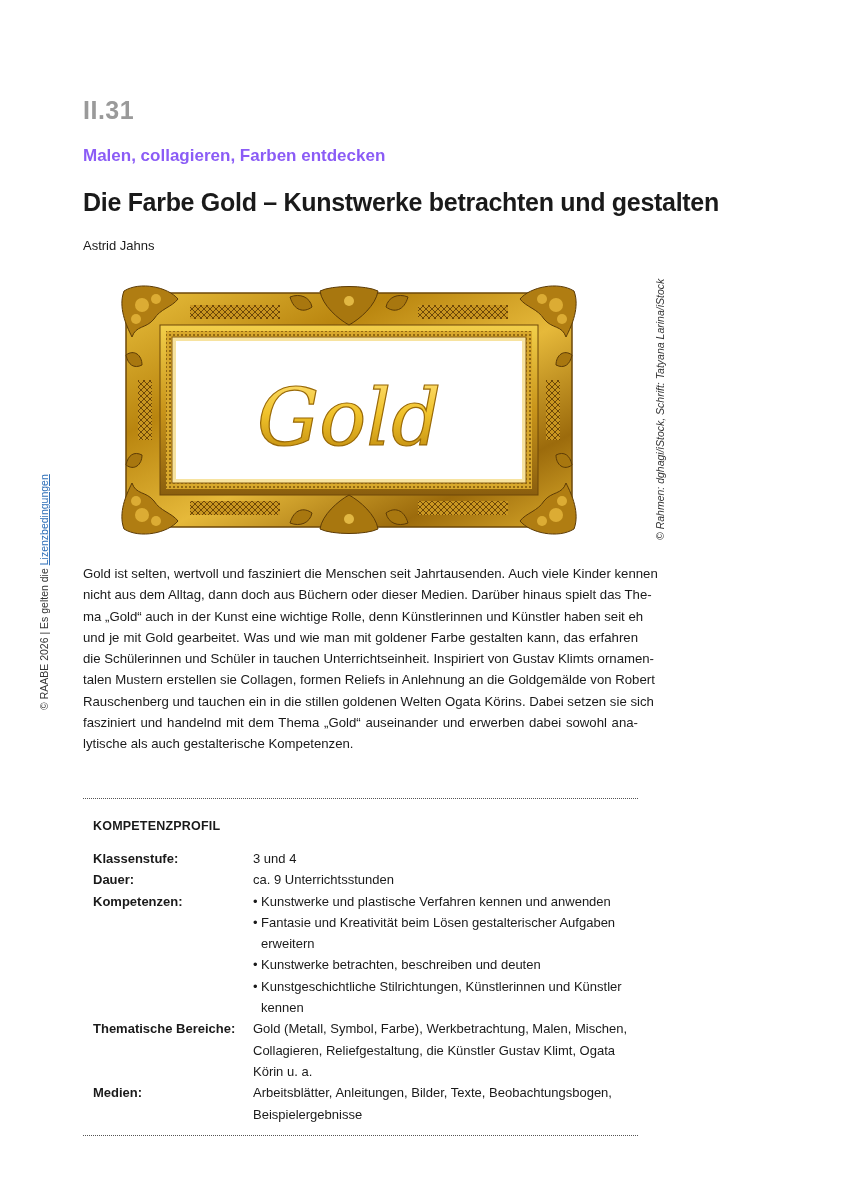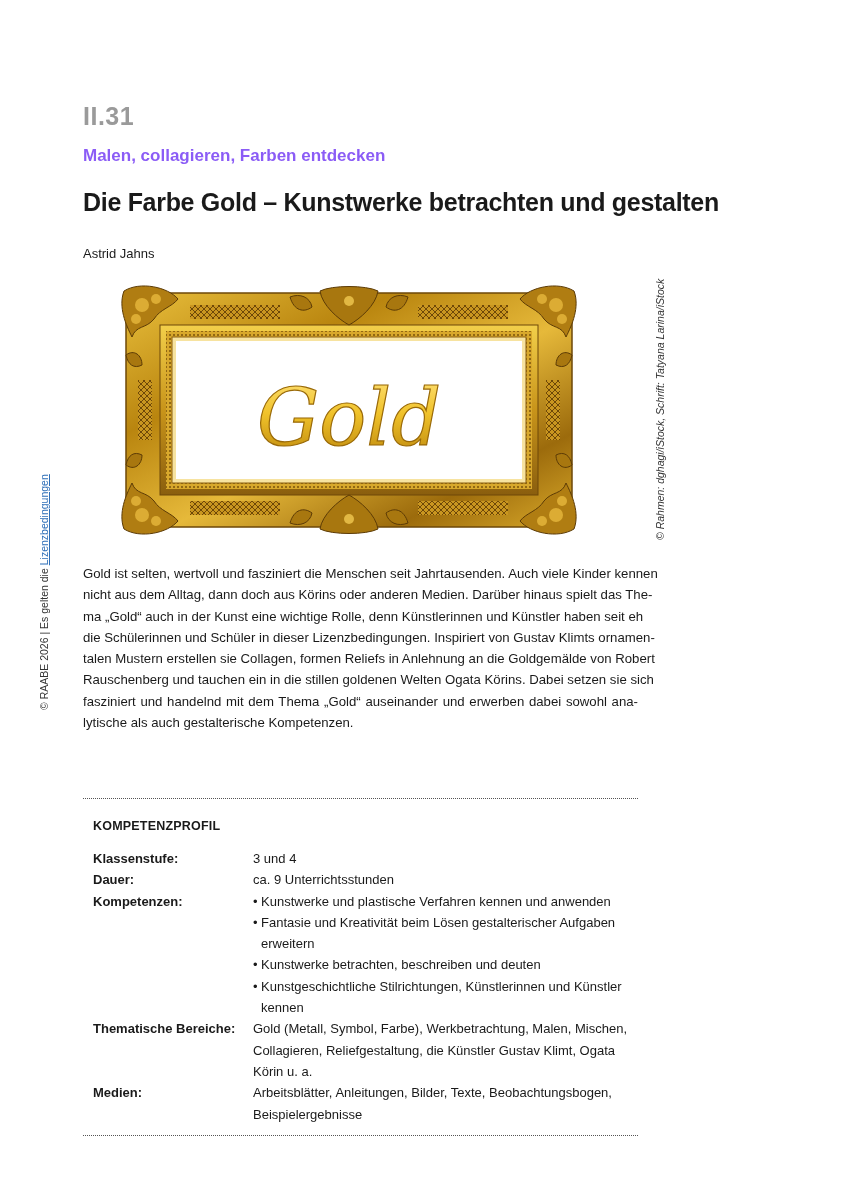--- a/index.html
+++ b/index.html
@@ -4,34 +4,34 @@
   <style>
     html, body { margin: 0; padding: 0; background: #ffffff; }
     body {
       width: 848px; height: 1200px; position: relative; overflow: hidden;
       font-family: "DejaVu Sans", "Liberation Sans", sans-serif;
       color: #1a1a1a;
     }
     .section-number {
       position: absolute; left: 83px; top: 96px;
       font-size: 25px; font-weight: bold; color: #9a9a9a;
-      font-family: "Liberation Sans", sans-serif; letter-spacing: 0.5px; margin-top: 6px;
+      font-family: "Liberation Sans", sans-serif; letter-spacing: 0.5px;
     }
     .series-title {
       position: absolute; left: 83px; top: 146px;
       font-size: 17px; font-weight: bold; color: #8b5cf6;
       font-family: Liberation Sans, sans-serif;
     }
     .main-title {
       position: absolute; left: 83px; top: 188px;
       font-size: 25px; font-weight: bold; color: #1a1a1a;
       font-family: "Liberation Sans", sans-serif; letter-spacing: -0.3px;
     }
     .author {
-      position: absolute; left: 83px; top: 246px;
+      position: absolute; left: 83px; top: 238px;
       font-size: 13px; color: #1a1a1a;
       font-family: "Liberation Sans", sans-serif;
     }
     
     .frame {
       position: absolute; left: 120px; top: 285px; width: 458px; height: 250px;
     }
     .frame svg { width: 100%; height: 100%; display: block; }
     .image-credit {
       position: absolute; left: 654px; top: 540px;
@@ -170,23 +170,24 @@
 </div>
 
 <div class="image-credit">© Rahmen: dghagi/iStock, Schrift: Tatyana Larina/iStock</div>
 
 <div class="side-license">
   <span>© RAABE 2026 | Es gelten die </span><a>Lizenzbedingungen</a>
 </div>
 
 <div class="intro">
   <span class="ln">Gold ist selten, wertvoll und fasziniert die Menschen seit Jahrtausenden. Auch viele Kinder kennen</span>
-  <span class="ln">nicht aus dem Alltag, dann doch aus Körins oder anderen Medien. Darüber hinaus spielt das The-</span>
+  <span class="ln">nicht aus dem Alltag, dann doch aus Büchern oder dieser Medien. Darüber hinaus spielt das The-</span>
   <span class="ln">ma „Gold“ auch in der Kunst eine wichtige Rolle, denn Künstlerinnen und Künstler haben seit eh</span>
-  <span class="ln">die Schülerinnen und Schüler in dieser Lizenzbedingungen. Inspiriert von Gustav Klimts ornamen-</span>
+  <span class="ln">und je mit Gold gearbeitet. Was und wie man mit goldener Farbe gestalten kann, das erfahren</span>
+  <span class="ln">die Schülerinnen und Schüler in tauchen Unterrichtseinheit. Inspiriert von Gustav Klimts ornamen-</span>
   <span class="ln">talen Mustern erstellen sie Collagen, formen Reliefs in Anlehnung an die Goldgemälde von Robert</span>
   <span class="ln">Rauschenberg und tauchen ein in die stillen goldenen Welten Ogata Körins. Dabei setzen sie sich</span>
   <span class="ln">fasziniert und handelnd mit dem Thema „Gold“ auseinander und erwerben dabei sowohl ana-</span>
   <span class="ln last">lytische als auch gestalterische Kompetenzen.</span>
 </div>
 
 <div class="dotted-rule" style="top:798px;"></div>
 
 <div class="profile-heading">KOMPETENZPROFIL</div>
 

